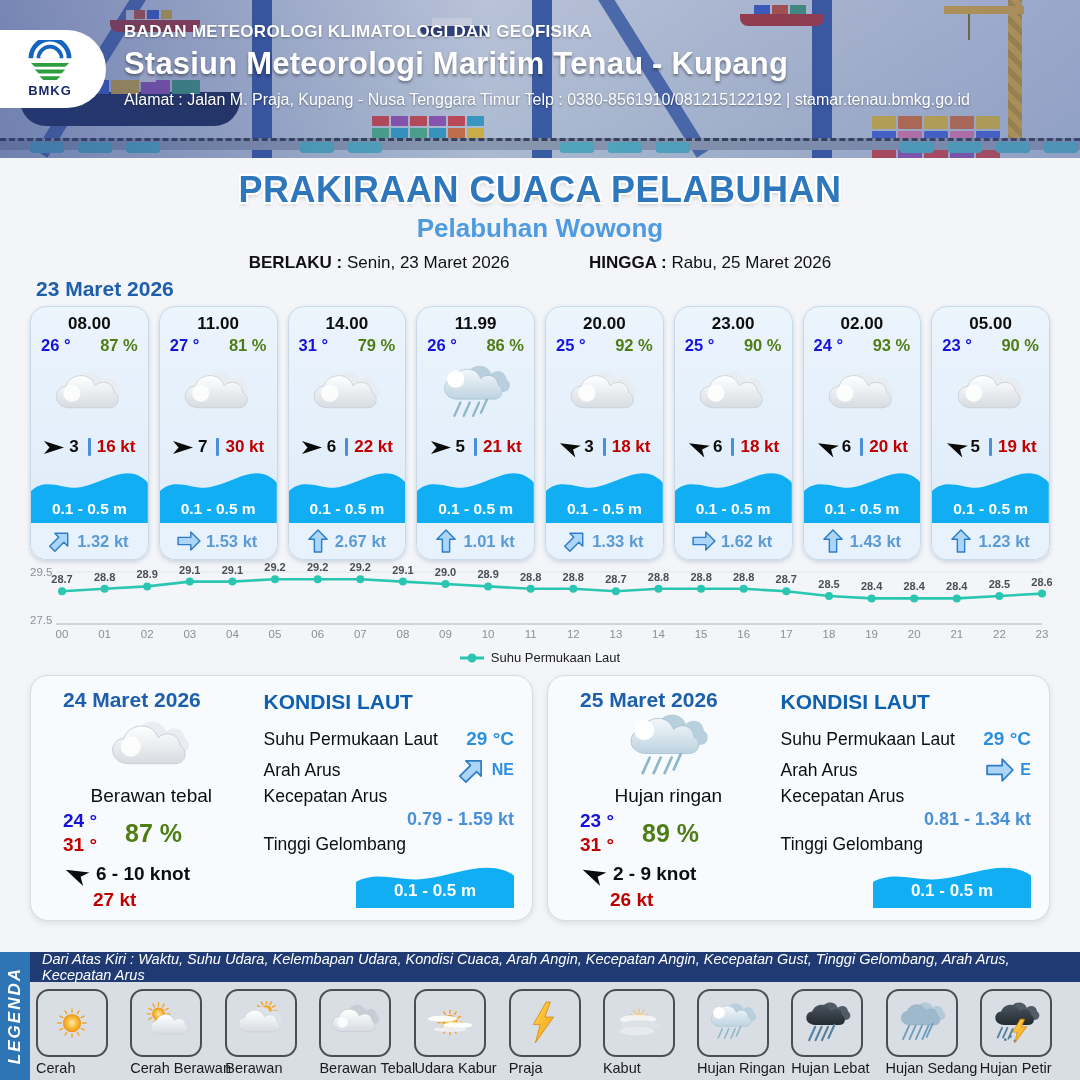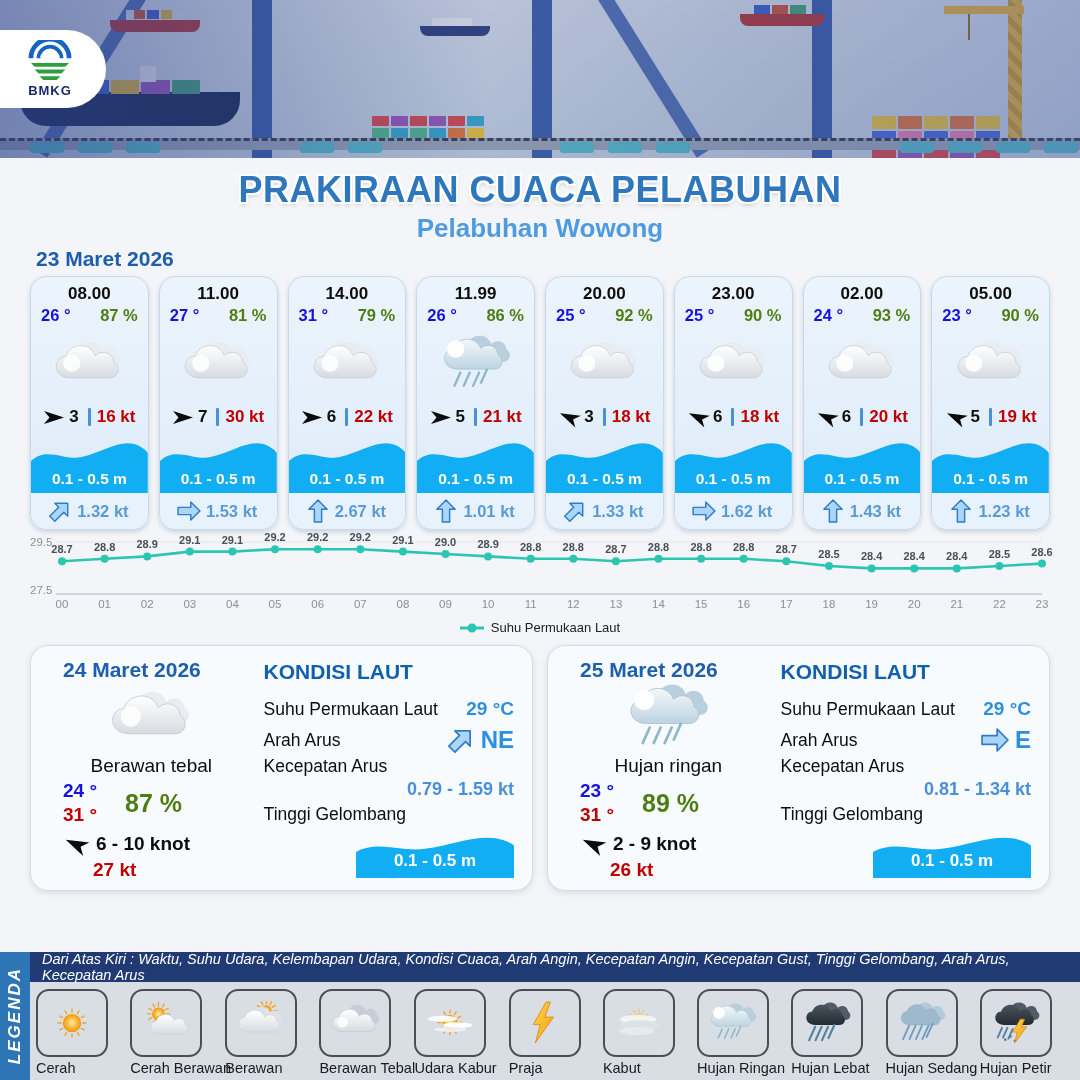--- a/index.html
+++ b/index.html
@@ -74,21 +74,21 @@
   .d-wind{display:flex;align-items:center;gap:7px;margin-left:14px;margin-top:6px;}
   .d-wind .w-arrow{width:26px;height:17px;}
   .d-windtxt{font-size:19px;font-weight:bold;color:#0d0d0d;}
   .d-gust{font-size:19px;font-weight:bold;color:#c00000;margin:4px 0 0 44px;}
   .d-right{flex:1;padding-left:10px;display:flex;flex-direction:column;}
   .k-head{font-size:21px;font-weight:bold;color:#1060b0;margin:2px 0 8px 0;}
   .k-row{display:flex;justify-content:space-between;align-items:center;margin-top:6px;}
   .k-lbl{font-size:17.5px;color:#0d0d0d;}
   .k-sst{font-size:19px;font-weight:bold;color:#2d8fe0;}
   .k-dir{display:flex;align-items:center;gap:8px;}
-  .k-dirtxt{font-size:24px;font-weight:bold;color:#2d8fe0;}
+  .k-dirtxt{font-size:16px;font-weight:bold;color:#2d8fe0;}
   .k-kec{font-size:18px;font-weight:bold;color:#4a90d9;text-align:right;margin-top:2px;}
   .k-wavebox{position:relative;width:158px;height:58px;align-self:flex-end;margin-top:6px;overflow:hidden;}
   .k-wavebox svg{position:absolute;inset:0;width:100%;height:100%;}
   .k-wavebox .wave-label{font-size:17px;bottom:7px;}
 
   
   .legendsec{position:absolute;left:0;right:0;bottom:0;height:128px;}
   .legend-tab{position:absolute;left:0;top:0;bottom:0;width:30px;background:#2e75b6;display:flex;align-items:center;justify-content:center;}
   .legend-tab span{writing-mode:vertical-rl;transform:rotate(180deg);color:#fff;font-weight:bold;font-style:italic;font-size:17px;letter-spacing:2px;}
   .legend-note{margin-left:30px;height:30px;background:#203a73;color:#fff;font-style:italic;font-size:14.5px;display:flex;align-items:center;padding-left:12px;}
@@ -231,25 +231,37 @@
       <svg width="58" height="42" viewBox="0 0 60 44">
         <path d="M10 19 A20 20 0 0 1 50 19" fill="none" stroke="#1565c0" stroke-width="5"></path>
         <path d="M18 19 A12 12 0 0 1 42 19" fill="none" stroke="#1565c0" stroke-width="4"></path>
         <ellipse cx="30" cy="17" rx="10" ry="4" fill="#fff"></ellipse>
         <path d="M10 24 H50 L46 28 H14 Z" fill="#2e9e3f"></path>
         <path d="M14 31 H46 L42 35 H18 Z" fill="#2e9e3f"></path>
         <path d="M19 38 H41 L37 42 H23 Z" fill="#2e9e3f"></path>
       </svg>
       <div class="bmkg-txt">BMKG</div>
     </div>
+    <div class="hdr-text">
+      <div class="h-agency">BADAN METEOROLOGI KLIMATOLOGI DAN GEOFISIKA</div>
+      <div class="h-station">Stasiun Meteorologi Maritim Tenau - Kupang</div>
+      <div class="h-address">Alamat : Jalan M. Praja, Kupang - Nusa Tenggara Timur Telp : 0380-8561910/081215122192  | stamar.tenau.bmkg.go.id</div>
+    </div>
   </header>
 
   <section class="titlebox">
     <h1 class="t-main">PRAKIRAAN CUACA PELABUHAN</h1>
     <h2 class="t-port">Pelabuhan Wowong</h2>
+    <div class="t-valid">
+      <span class="lbl">BERLAKU :</span>
+      <span>Senin, 23 Maret 2026</span>
+      <span class="gap"></span>
+      <span class="lbl">HINGGA :</span>
+      <span>Rabu, 25 Maret 2026</span>
+    </div>
   </section>
 
   <section class="day1">
     <div class="day1-date">23 Maret 2026</div>
     <div class="cards" id="cards">
   <div class="fcard">
     <div class="c-time">08.00</div>
     <div class="c-th">
       <span class="c-temp">26 °</span>
       <span class="c-hum">87 %</span>

